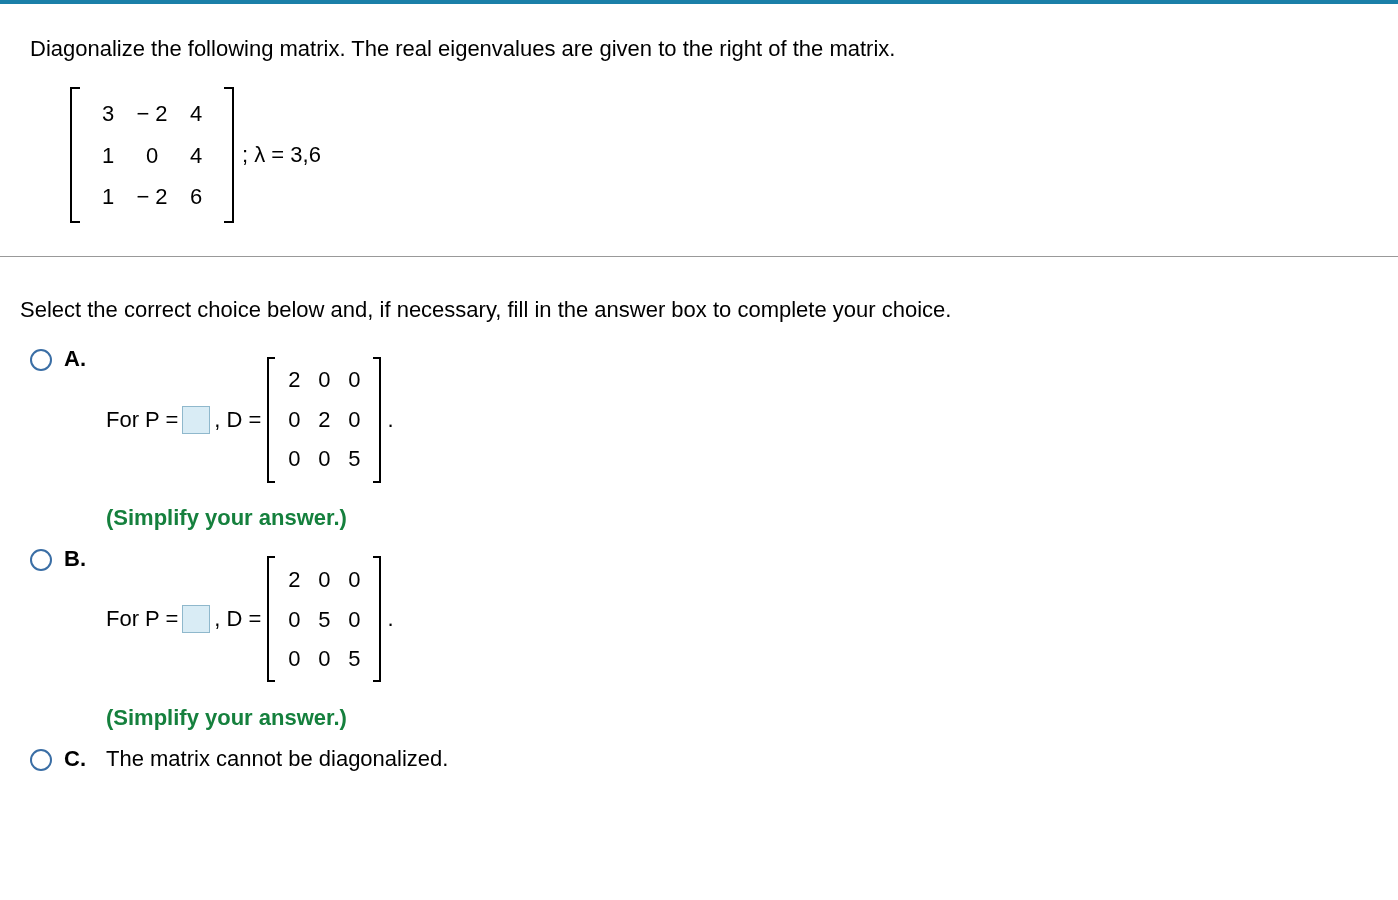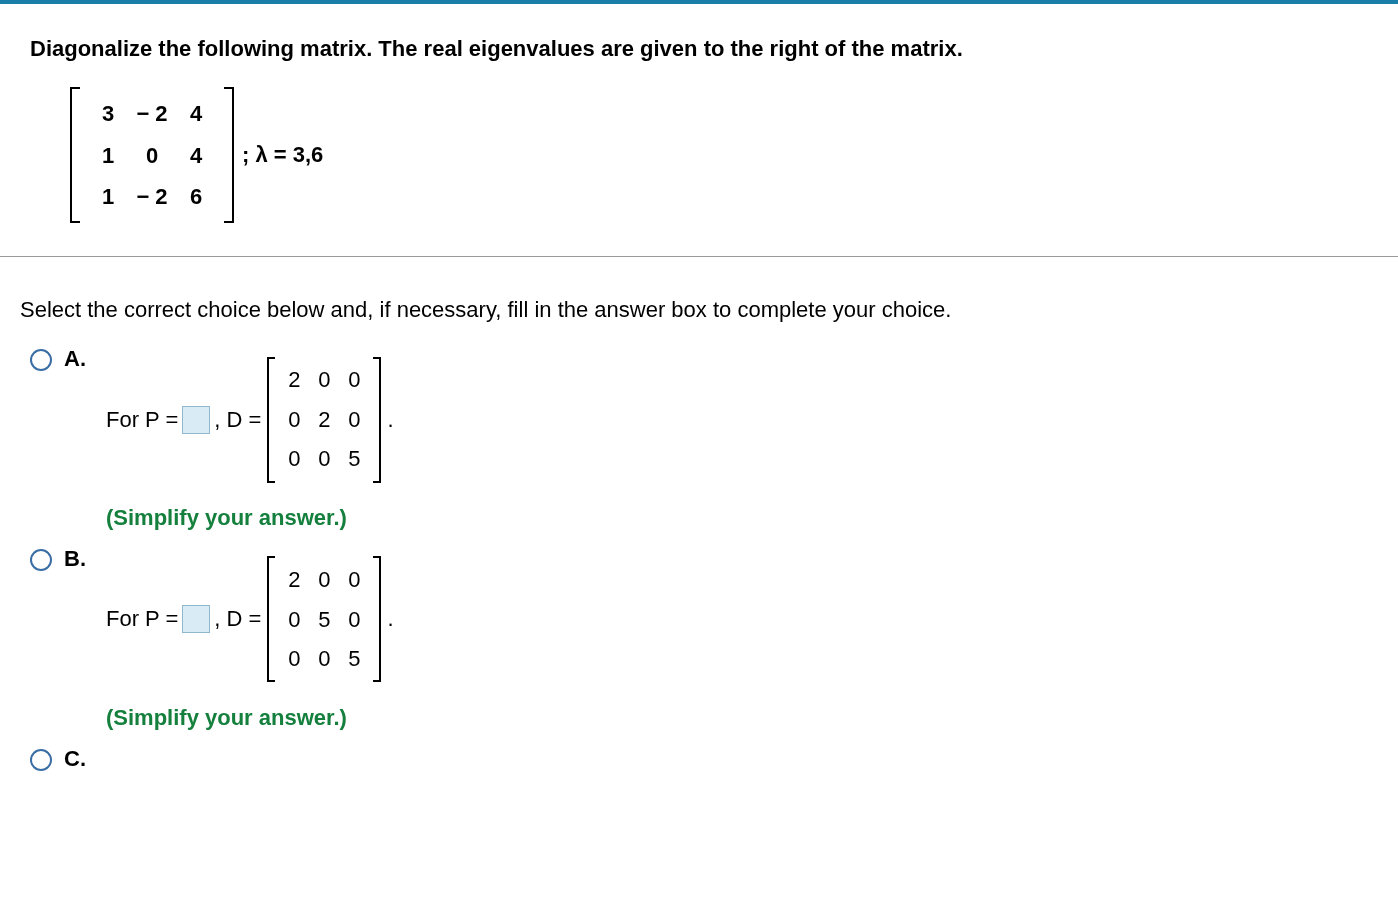--- a/index.html
+++ b/index.html
@@ -15,21 +15,20 @@
       width: 1398px;
       height: 900px;
     }
     .top-bar {
       height: 4px;
       background: #1a7fa8;
       width: 100%;
     }
     .content {
       padding: 30px 30px 0 30px;
-      font-weight: bold;
     }
     .question-text {
       line-height: 1.4;
       margin-bottom: 20px;
     }
     .matrix-area {
       display: flex;
       align-items: center;
       margin-left: 40px;
       margin-bottom: 30px;
@@ -243,13 +242,14 @@
       </div>
       <span class="period">.</span>
     </div>
     <div class="simplify">(Simplify your answer.)</div>
   </div>
 </div>
 
 <div class="choice choice-c">
   <div class="radio"></div>
   <div class="choice-letter">C.</div>
+  <div>The matrix cannot be diagonalized.</div>
 </div>
 
 </body></html>

